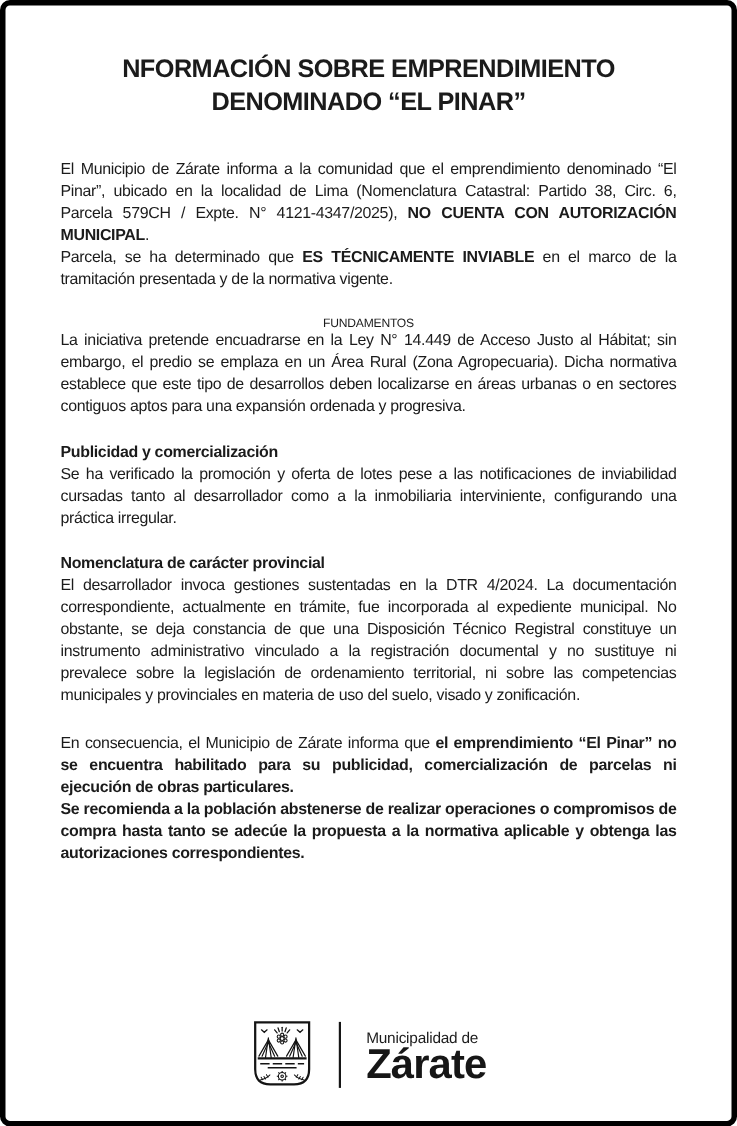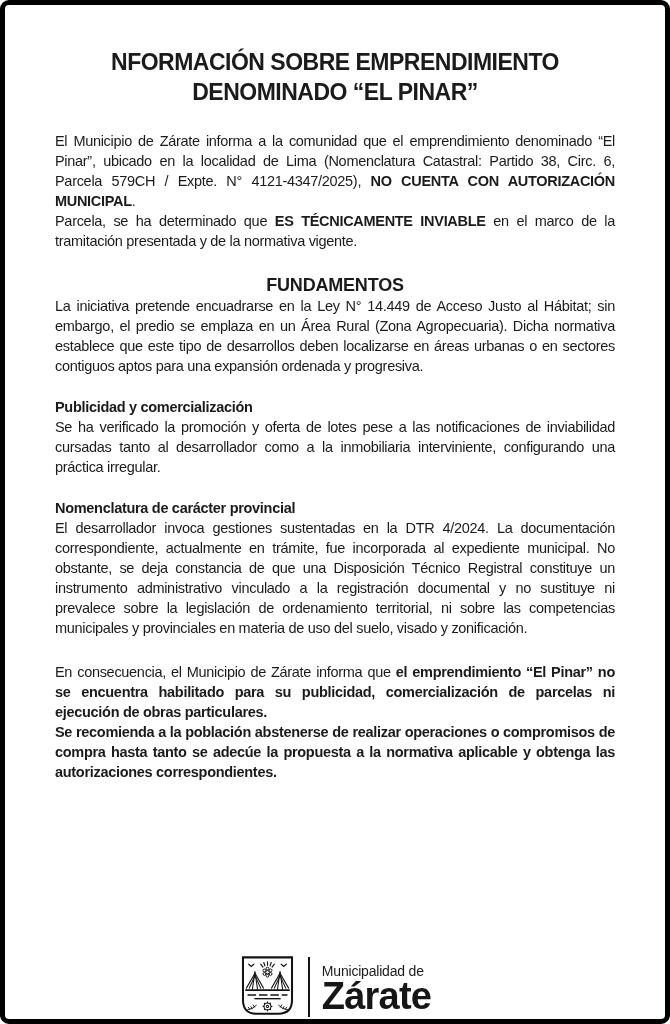--- a/index.html
+++ b/index.html
@@ -18,56 +18,57 @@
     display: flex; flex-direction: column;
     overflow: hidden;
   }
   .doc {
     flex: 1 1 auto;
     display: flex; flex-direction: column;
     padding: 0 50px;
     box-sizing: border-box;
   }
   .title {
-    margin: 42px 0 0 0;
+    margin: 42px 0 13px 0;
     text-align: center;
     font-size: 23px;
     line-height: 30px;
     font-weight: bold;
     letter-spacing: -0.5px;
   }
   .para {
     margin: 24px 0 0 0;
     font-size: 14.5px;
     line-height: 20px;
     letter-spacing: -0.3px;
     text-align: justify;
   }
   .section-heading {
     margin: 24px 0 0 0;
     text-align: center;
-    font-size: 18px;
-    font-weight: bold;
+    font-size: 11px;
+    font-weight: normal;
     letter-spacing: -0.2px;
   }
   .sub-heading {
     margin: 21px 0 0 0;
     font-size: 14.5px;
     line-height: 20px;
     font-weight: bold;
     letter-spacing: -0.3px;
   }
   .sub-body { margin-top: 0; }
   b, strong { font-weight: bold; }
   .footer {
     margin-top: auto;
+    margin-bottom: 28px;
     display: flex;
     align-items: center;
     justify-content: center;
-    gap: 12px;
+    gap: 23px;
   }
   .crest { display: block; }
   .logo-divider {
     width: 2px; height: 60px;
     background: #161616;
   }
   .org { display: flex; flex-direction: column; justify-content: center; }
   .org-small {
     font-size: 14px;
     line-height: 17px;

